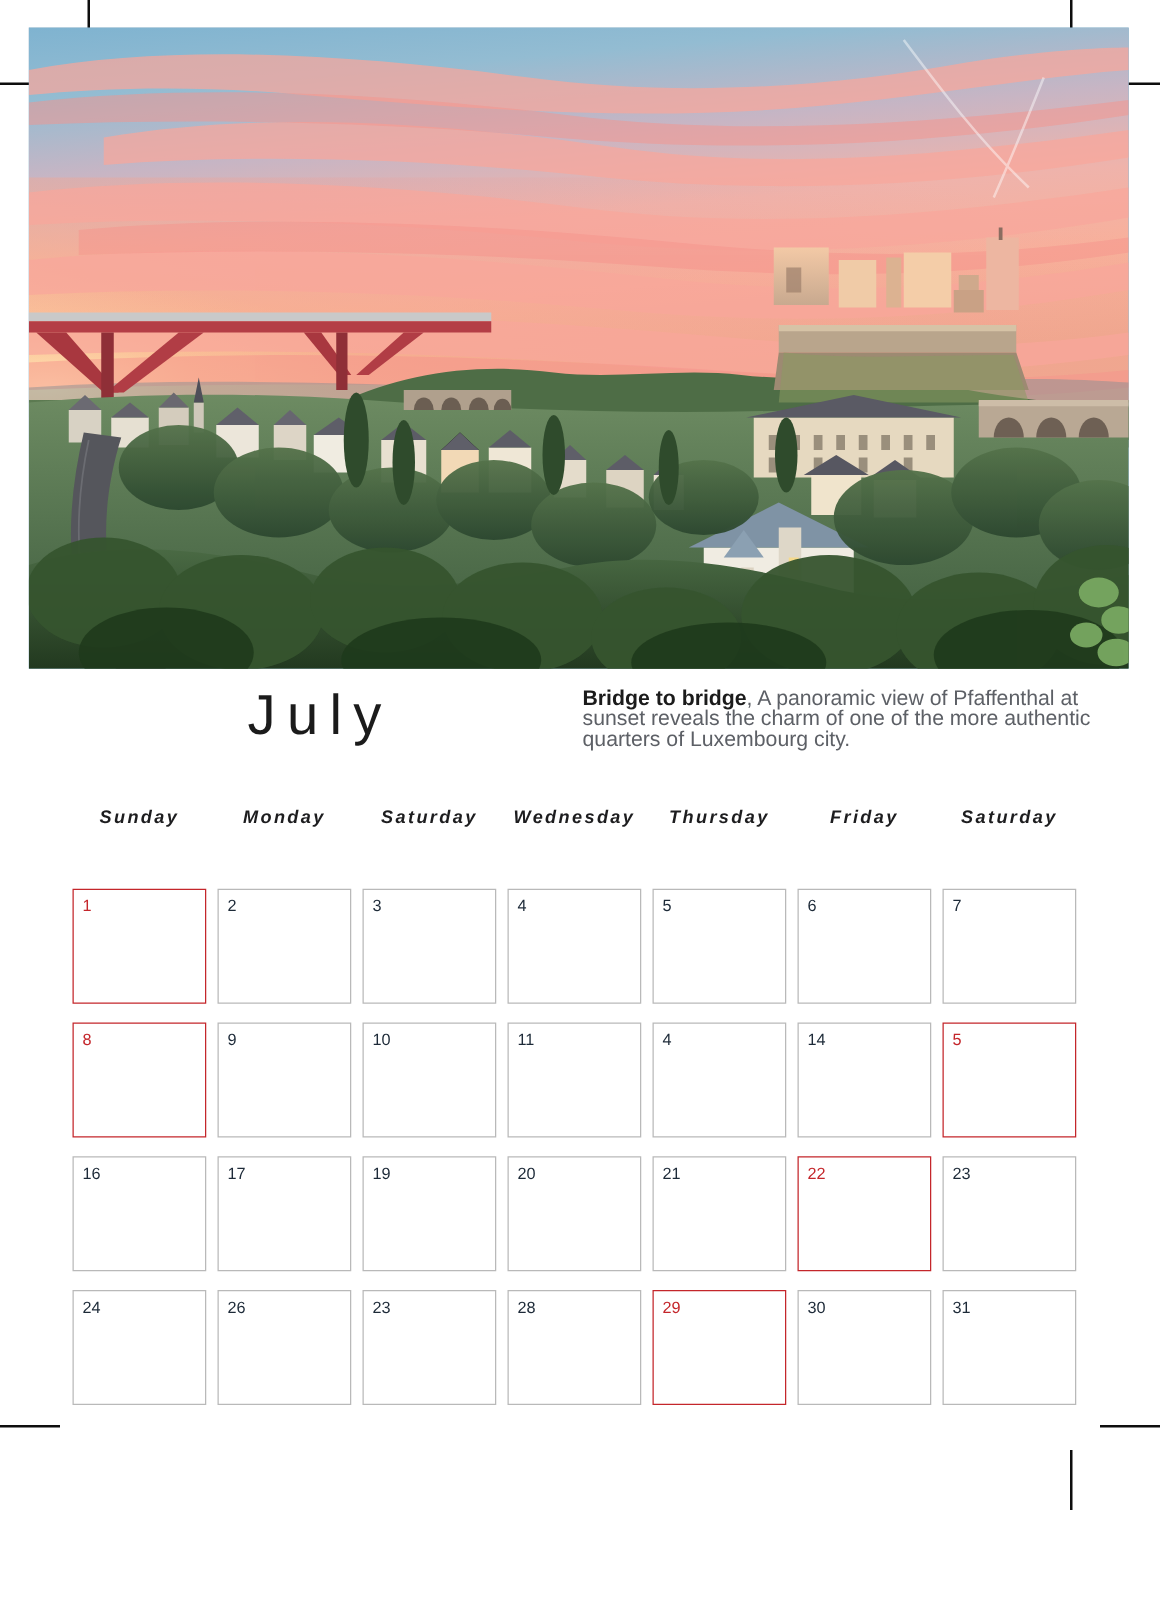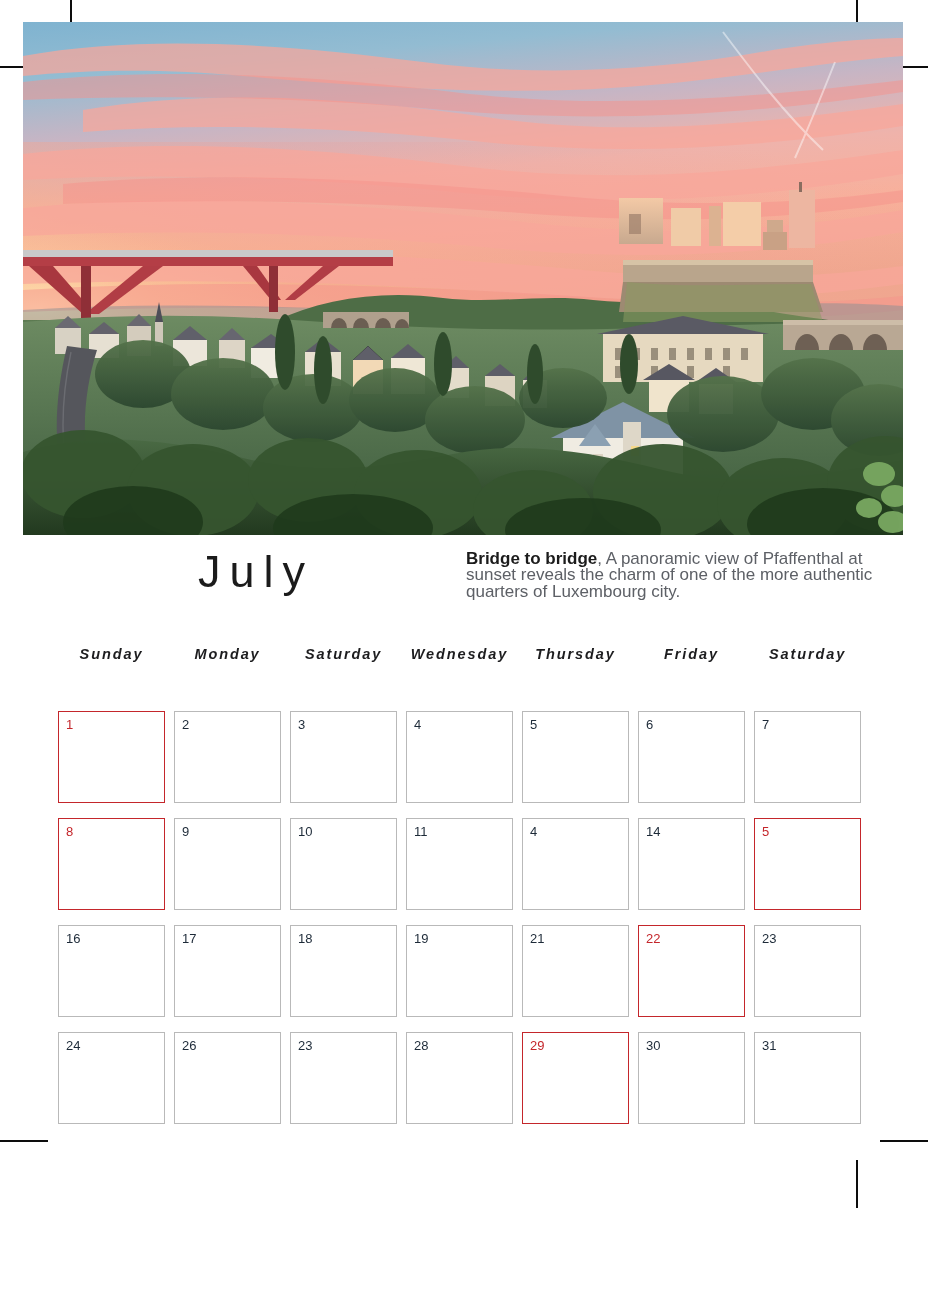--- a/index.html
+++ b/index.html
@@ -456,24 +456,24 @@
       <div class="cell sunday">
         <span class="daynum">5</span>
       </div>
       <div class="cell">
         <span class="daynum">16</span>
       </div>
       <div class="cell">
         <span class="daynum">17</span>
       </div>
       <div class="cell">
-        <span class="daynum">18</span>
-      </div>
-      <div class="cell">
         <span class="daynum">19</span>
+      </div>
+      <div class="cell">
+        <span class="daynum">20</span>
       </div>
       <div class="cell">
         <span class="daynum">21</span>
       </div>
       <div class="cell sunday">
         <span class="daynum">22</span>
       </div>
       <div class="cell">
         <span class="daynum">23</span>
       </div>

